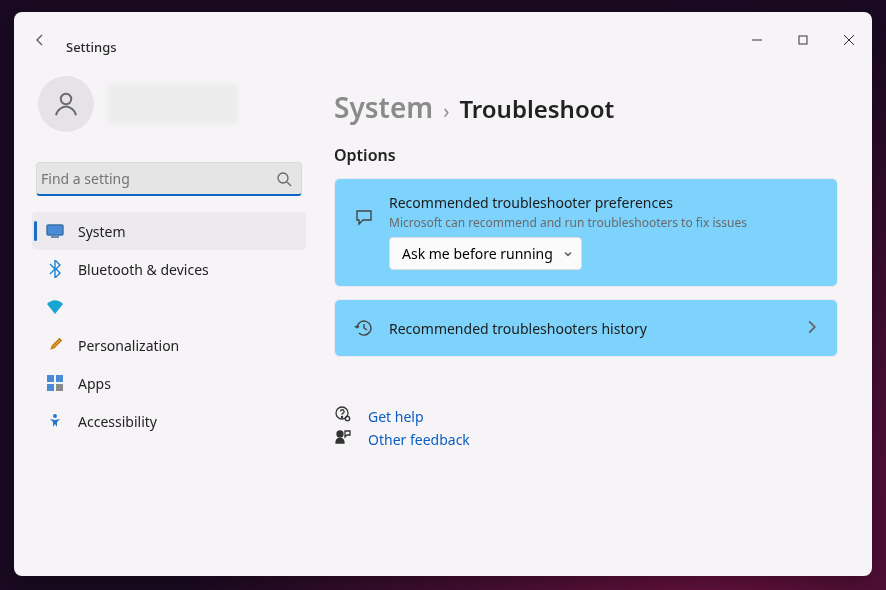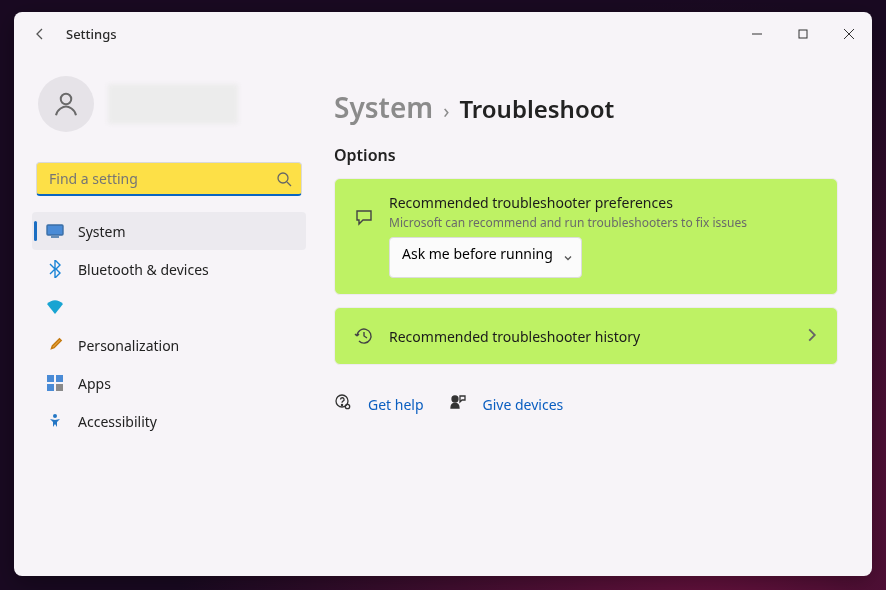--- a/index.html
+++ b/index.html
@@ -10,67 +10,67 @@
   }
   .window {
     position: absolute; left: 14px; top: 12px; right: 14px; bottom: 14px;
     background: #f7f4f8;
     border-radius: 8px;
     box-shadow: 0 6px 24px rgba(0,0,0,.35);
     display: flex; flex-direction: column;
     overflow: hidden;
   }
   
-  .titlebar { height: 44px; display: flex; align-items: center; padding: 0 0 0 10px; }
+  .titlebar { height: 44px; display: flex; align-items: flex-end; padding: 0 0 0 10px; }
   .titlebar .back { width: 32px; height: 32px; display:flex; align-items:center; justify-content:center; color:#555; cursor:pointer; }
   .titlebar .title { font-size: 13px; color:#2b2b2b; margin-left: 10px; font-weight: 500; }
   .winbtns { margin-left: auto; display:flex; }
   .winbtn { width: 46px; height: 32px; display:flex; align-items:center; justify-content:center; color:#333; cursor:pointer; }
   .winbtn svg { width:10px; height:10px; }
   
   .content { flex:1; display:flex; overflow:hidden; }
   .sidebar { width: 304px; padding: 0 12px 0 18px; display:flex; flex-direction:column; overflow: hidden; }
   .profile { display:flex; align-items:center; gap: 14px; padding: 20px 0 8px 6px; }
   .avatar { width:56px; height:56px; border-radius:50%; background:#e6e3e8; display:flex; align-items:center; justify-content:center; color:#6a6a6a; }
   .avatar svg { width:30px; height:30px; }
   .profilemask { width:130px; height:40px; background:#ececec; filter: blur(2px); border-radius:2px; }
   .search { margin: 22px 4px 14px 4px; position:relative; }
   .search input {
     width:100%; height:34px; border:1px solid #d9d9d9; border-radius:4px;
-    background:#fde047; padding: 0 34px 0 12px; font-size:14px; color:#555;
+    background:#e5e5e5; padding: 0 34px 0 4px; font-size:14px; color:#555;
     outline:none; border-bottom:2px solid #0a66c2;
   }
   .search .sicon { position:absolute; right:10px; top:8px; color:#666; }
   .nav { display:flex; flex-direction:column; gap:0; margin-top:2px; }
   .navitem { display:flex; align-items:center; height:38px; border-radius:4px; padding:0 10px 0 14px; cursor:pointer; position:relative; color:#222; }
   .navitem .label { font-size:14px; }
   .navitem .nicon { width:18px; height:18px; margin-right:14px; display:flex; align-items:center; justify-content:center; }
   .navitem.selected { background:#eceaef; }
   .navitem.selected::before { content:""; position:absolute; left:2px; top:9px; bottom:9px; width:3px; background:#1b6ec2; border-radius:2px; }
   
   .main { flex:1; padding: 10px 34px 0 16px; display:flex; flex-direction:column; overflow:hidden; }
   .breadcrumbs { display:flex; align-items:baseline; gap:10px; margin: 22px 0 18px 0; }
   .breadcrumbs .bc1 { font-size:28px; font-weight:600; color:#8b8b8b; cursor:pointer; }
   .breadcrumbs .sep { font-size:20px; color:#8b8b8b; }
   .breadcrumbs .bc2 { font-size:24px; font-weight:600; color:#222; }
   .sectionlabel { font-size:16px; font-weight:600; color:#222; margin-bottom:12px; }
-  .card { background:#bef264; border:1px solid #eeeaf0; border-radius:6px; padding:0; margin-bottom:12px; }
+  .card { background:#7dd3fc; border:1px solid #eeeaf0; border-radius:6px; padding:0; margin-bottom:12px; }
   .cardbody { display:flex; align-items:center; padding:14px 18px; gap:14px; min-height:56px; }
   .cardicon { width:22px; color:#444; display:flex; align-items:center; justify-content:center; flex:0 0 22px; }
   .cardicon svg { width:20px; height:20px; }
   .cardtext { flex:1; }
   .cardtext .ct1 { font-size:14px; color:#1b1b1b; }
   .cardtext .ct2 { font-size:12px; color:#6a6a6a; margin-top:2px; }
   .chev { color:#666; }
-  .dropdown { border:1px solid #dcdcdc; border-radius:4px; padding:6px 28px 14px 12px; font-size:14px; background:#fbfbfb; position:relative; display:inline-flex; align-items:center; cursor:pointer; margin-top:6px; }
+  .dropdown { border:1px solid #dcdcdc; border-radius:4px; padding:6px 28px 6px 12px; font-size:14px; background:#fbfbfb; position:relative; display:inline-flex; align-items:center; cursor:pointer; margin-top:6px; }
   .dropdown .dd-chev { position:absolute; right:8px; top:50%; transform:translateY(-50%); color:#555; }
   .cardA .cardbody { align-items:flex-start; padding:14px 18px 16px 18px; }
   .cardA .cardicon { margin-top:14px; }
   .arrow { position:absolute; color:#d20000; }
-  .links { margin-top:16px; display:flex; gap:25px; }
+  .links { margin-top:36px; display:flex; flex-direction:column; gap:0; }
   .linkrow { display:flex; align-items:center; gap:16px; }
   .linkrow .licon { width:18px; color:#333; }
   .linkrow a { font-size:14px; color:#0a5ec0; text-decoration:none; cursor:pointer; }
   .relwrap { position:relative; }
 </style>
 </head>
 <body>
 
 <div class="window">
 
@@ -214,21 +214,21 @@
 
       <div class="card">
         <div class="cardbody">
           <div class="cardicon">
             <svg viewBox="0 0 20 20" fill="none" stroke="currentColor" stroke-width="1.4">
                 <path d="M3 10a7 7 0 1 1 2 5M3 10l-2-2m2 2l2-2"></path>
                 <path d="M10 6v4l3 2"></path>
               </svg>
           </div>
           <div class="cardtext">
-            <div class="ct1">Recommended troubleshooter history</div>
+            <div class="ct1">Recommended troubleshooters history</div>
           </div>
           <span class="chev">
             <svg width="14" height="14" viewBox="0 0 10 10" fill="none" stroke="currentColor" stroke-width="1.3">
                 <path d="M3 1l4 4-4 4"></path>
               </svg>
           </span>
         </div>
       </div>
 
 
@@ -245,19 +245,19 @@
           <a>Get help</a>
         </div>
         <div class="linkrow">
           <span class="licon">
             <svg width="18" height="18" viewBox="0 0 18 18" fill="none" stroke="currentColor" stroke-width="1.3">
                 <circle cx="6" cy="6" r="3" fill="currentColor"></circle>
                 <path d="M2 15c0-3 2-4.5 4-4.5s4 1.5 4 4.5z" fill="currentColor"></path>
                 <path d="M11 3h5v4h-3l-2 2z"></path>
               </svg>
           </span>
-          <a>Give devices</a>
+          <a>Other feedback</a>
         </div>
       </div>
 
     </div>
   </div>
 </div>
 
 </body></html>

